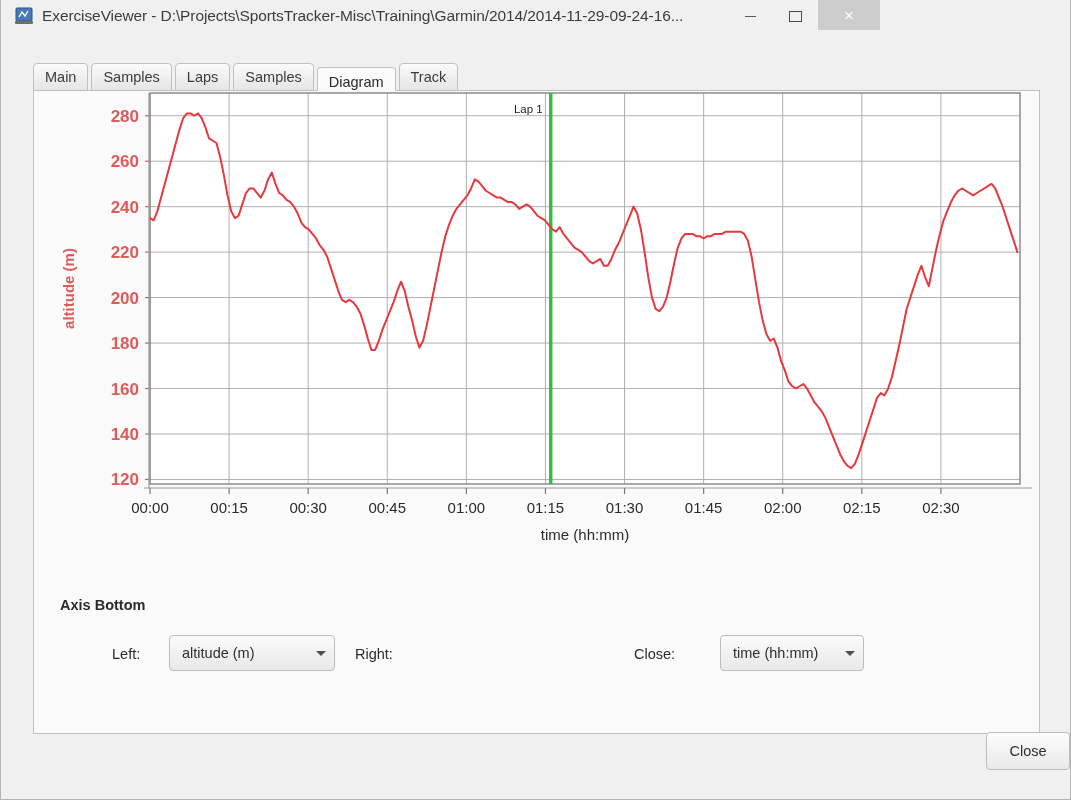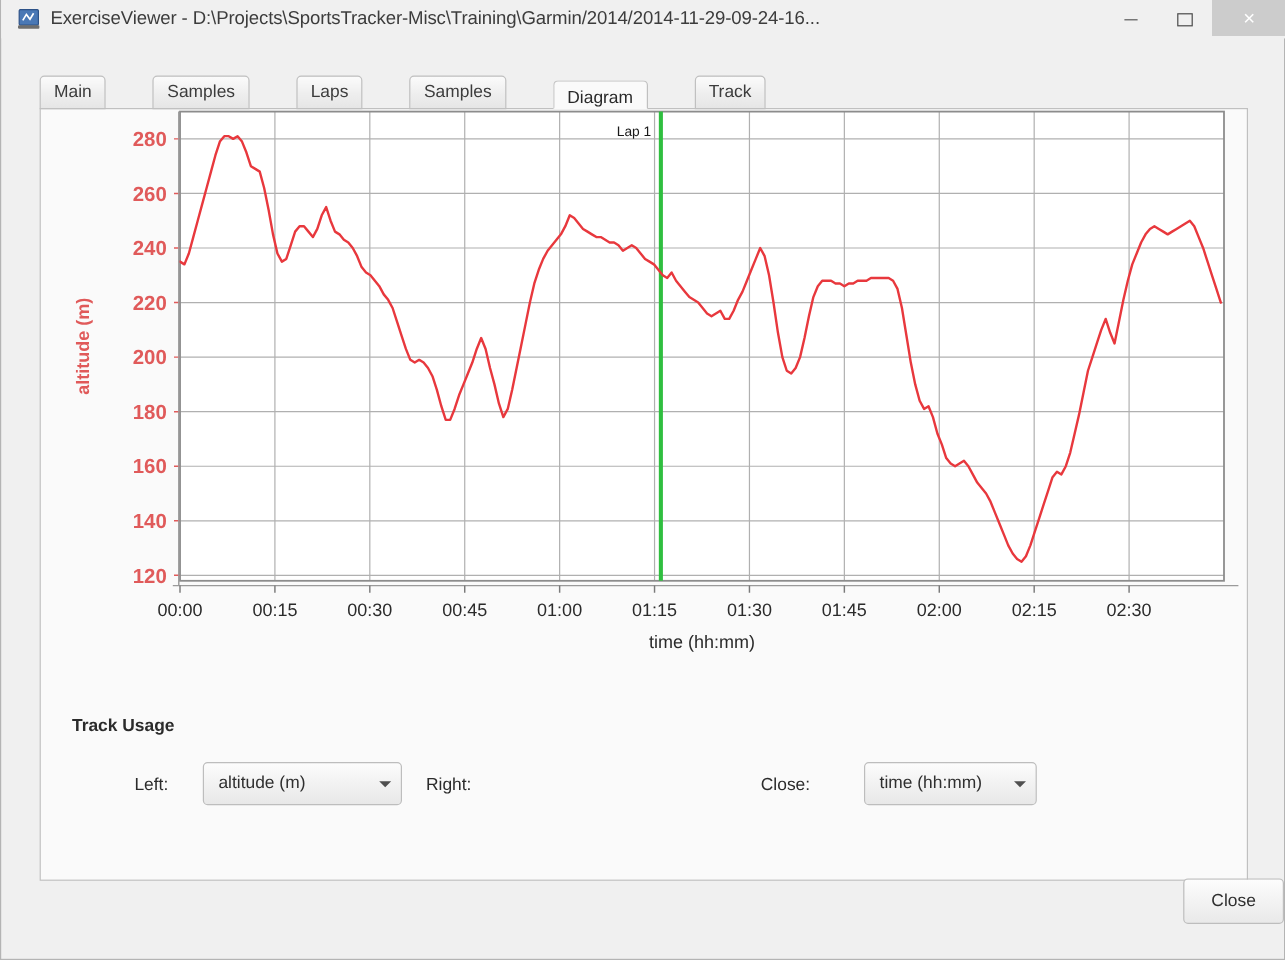--- a/index.html
+++ b/index.html
@@ -15,21 +15,21 @@
   #window{
     position:absolute;left:0;top:0;width:1071px;height:800px;
     background:#f0f0f0;
     box-sizing:border-box;
     border:1px solid #b4b4b4;
     border-top:none;
   }
 
   
   #titlebar{
-    position:absolute;left:0;top:0;width:1071px;height:32px;
+    position:absolute;left:0;top:0;width:879px;height:32px;
     background:#f0f0f0;
     display:flex;align-items:center;
   }
   #title-icon{
     width:18px;height:18px;margin-left:14px;margin-right:9px;
     flex:0 0 auto;position:relative;
   }
   #title-icon svg{display:block}
   #title-text{
     font-size:15.5px;color:#3c3c3c;white-space:nowrap;
@@ -47,21 +47,21 @@
   .max-gl{width:13px;height:11px;border:1.6px solid #4a4a4a;box-sizing:border-box;display:block}
 
   
   #content{
     position:absolute;left:12px;top:44px;width:1046px;height:690px;
   }
 
   
   #tabstrip{
     position:absolute;left:20px;top:16px;height:31px;
-    display:flex;align-items:flex-end;z-index:3;gap:36px;
+    display:flex;align-items:flex-end;z-index:3;
   }
   .tab{
     height:28px;line-height:27px;
     padding:0 11px;margin-right:3px;
     font-size:14.5px;color:#3c3c3c;
     background:linear-gradient(to bottom,#fbfbfb 0%,#eeeeee 55%,#e6e6e6 100%);
     border:1px solid #c0c0c0;
     border-radius:4px 4px 0 0;
     box-sizing:border-box;
     position:relative;
@@ -244,21 +244,21 @@
             <text x="748.7272727272727" y="422" text-anchor="middle" font-family="&quot;Liberation Sans&quot;, sans-serif" font-size="15" fill="#2b2b2b">02:00</text>
             <line x1="827.8181818181819" y1="397" x2="827.8181818181819" y2="403" stroke="#7a7a7a" stroke-width="1.2"></line>
             <text x="827.8181818181819" y="422" text-anchor="middle" font-family="&quot;Liberation Sans&quot;, sans-serif" font-size="15" fill="#2b2b2b">02:15</text>
             <line x1="906.9090909090909" y1="397" x2="906.9090909090909" y2="403" stroke="#7a7a7a" stroke-width="1.2"></line>
             <text x="906.9090909090909" y="422" text-anchor="middle" font-family="&quot;Liberation Sans&quot;, sans-serif" font-size="15" fill="#2b2b2b">02:30</text>
             <text x="551" y="449" text-anchor="middle" font-family="&quot;Liberation Sans&quot;, sans-serif" font-size="15" fill="#2b2b2b">time (hh:mm)</text>
           </svg>
       </div>
 
       <div id="axis-usage">
-        <div id="axis-usage-title">Track Usage</div>
+        <div id="axis-usage-title">Axis Bottom</div>
 
         <div class="combo-row">
           <div class="combo-label" id="cl-left">Left:</div>
           <div class="combo" id="cb-left">
             <span class="combo-text">altitude (m)</span>
             <span class="combo-arrow">
                 <i></i>
               </span>
           </div>
 

